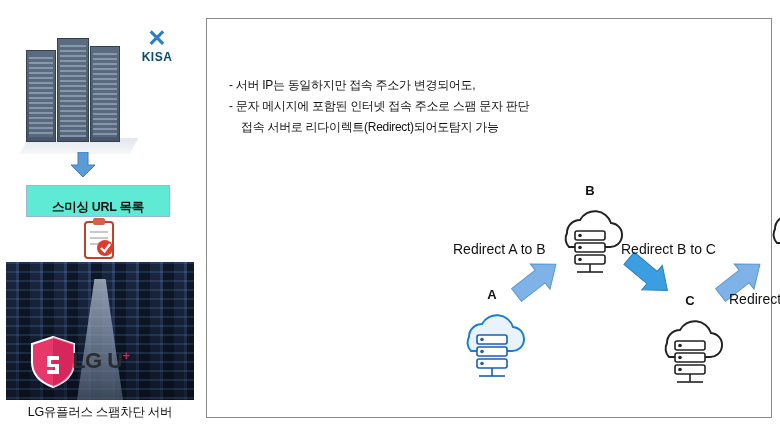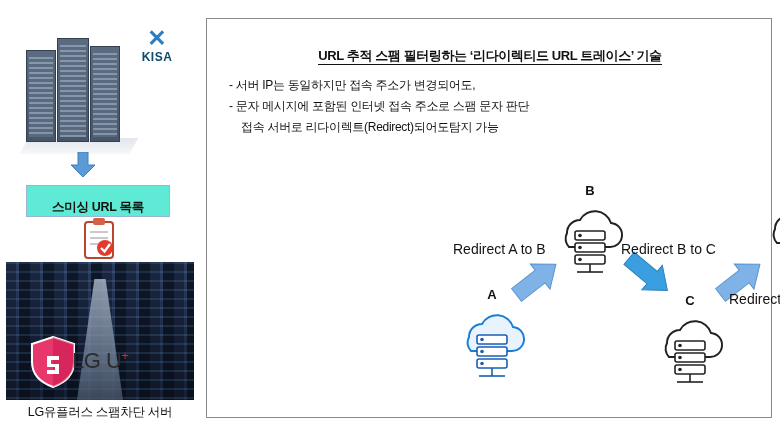--- a/index.html
+++ b/index.html
@@ -186,21 +186,21 @@
     left: 0;
     top: 0;
     width: 46px;
     height: 52px;
   }
   .lg-word {
     position: absolute;
     left: 42px;
     top: 12px;
     font-size: 22px;
-    font-weight: normal;
+    font-weight: bold;
     color: #2b2b2b;
     letter-spacing: -0.5px;
   }
   .lg-word .plus {
     font-size: 13px;
     vertical-align: super;
     color: #e01f55;
   }
   .lg-caption {
     position: absolute;
@@ -365,23 +365,20 @@
       <div class="lg-word">
         <span>LG U</span><span class="plus">+</span>
       </div>
     </div>
 
     <div class="lg-caption">LG유플러스 스팸차단 서버</div>
   </div>
 
   <div class="panel">
 
-    <div class="panel-title">
-      <span>URL 추적 스팸 필터링하는 ‘리다이렉티드 URL 트레이스’ 기술</span>
-    </div>
 
     <div class="bullets">
       <div>- 서버 IP는 동일하지만 접속 주소가 변경되어도,</div>
       <div>- 문자 메시지에 포함된 인터넷 접속 주소로 스팸 문자 판단</div>
       <div class="indent">접속 서버로 리다이렉트(Redirect)되어도탐지 가능</div>
     </div>
 
     <div class="node node-a">
       <div class="label">A</div>
       <svg width="86" height="76" viewBox="0 0 86 76">

